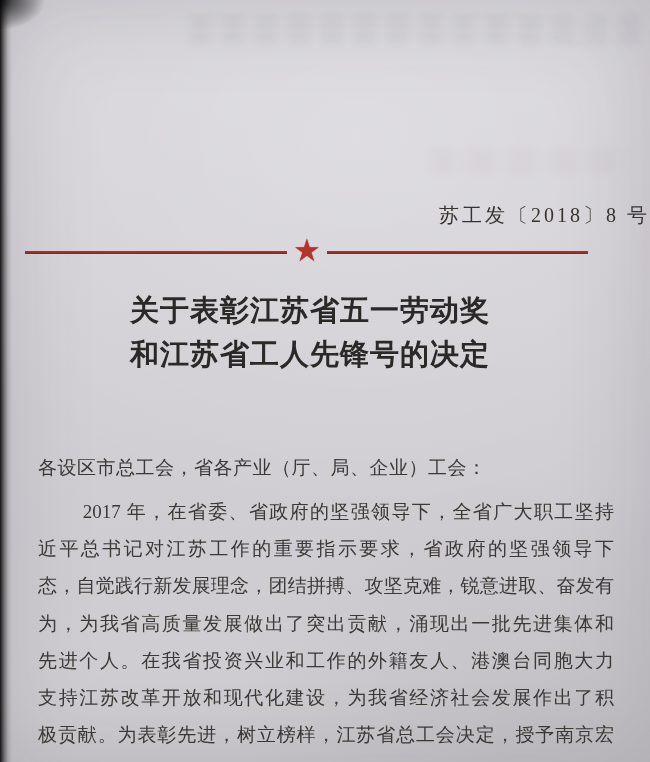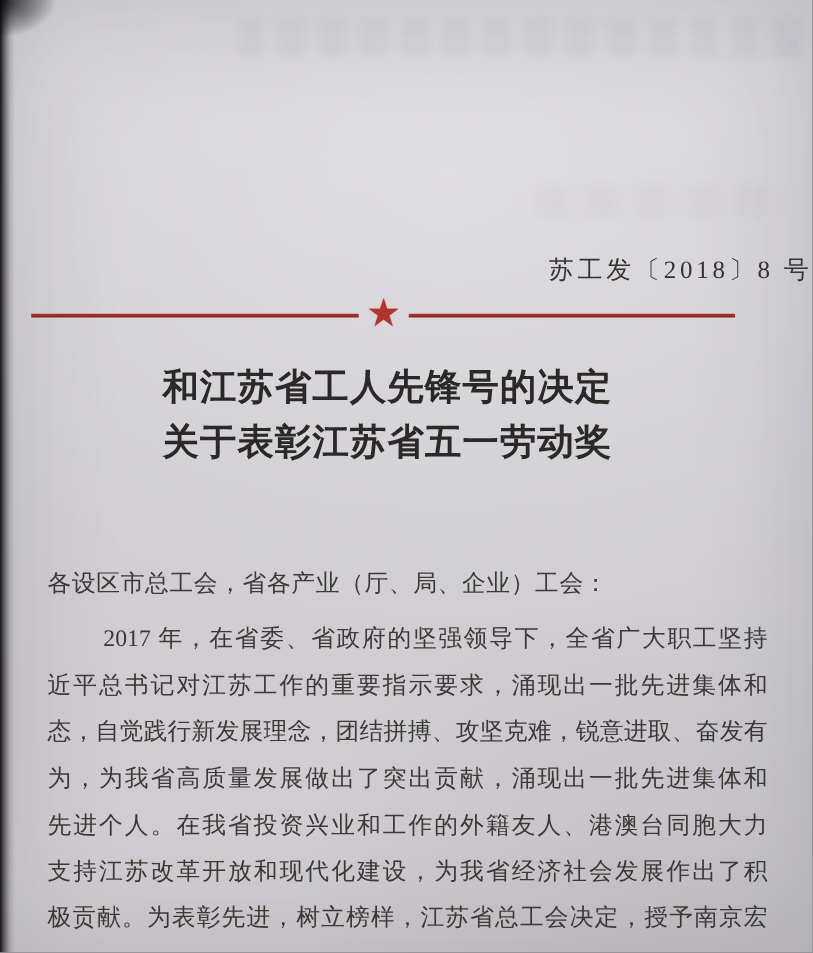--- a/index.html
+++ b/index.html
@@ -65,28 +65,28 @@
 
   <div class="doc-number">苏工发〔2018〕8 号</div>
 
   <div class="divider">
     <div class="seg l"></div>
     <div class="star">★</div>
     <div class="seg r"></div>
   </div>
 
   <div class="doc-title">
+    <div>关于表彰江苏省五一劳动奖</div>
     <div>和江苏省工人先锋号的决定</div>
-    <div>关于表彰江苏省五一劳动奖</div>
   </div>
 
   <div class="body-text">
     <div class="salutation">各设区市总工会，省各产业（厅、局、企业）工会：</div>
     <div class="pline first">2017 年，在省委、省政府的坚强领导下，全省广大职工坚持</div>
-    <div class="pline">近平总书记对江苏工作的重要指示要求，涌现出一批先进集体和</div>
+    <div class="pline">近平总书记对江苏工作的重要指示要求，省政府的坚强领导下</div>
     <div class="pline">态，自觉践行新发展理念，团结拼搏、攻坚克难，锐意进取、奋发有</div>
     <div class="pline">为，为我省高质量发展做出了突出贡献，涌现出一批先进集体和</div>
     <div class="pline">先进个人。在我省投资兴业和工作的外籍友人、港澳台同胞大力</div>
     <div class="pline">支持江苏改革开放和现代化建设，为我省经济社会发展作出了积</div>
     <div class="pline">极贡献。为表彰先进，树立榜样，江苏省总工会决定，授予南京宏</div>
   </div>
 
   <div class="vignette"></div>
   <div class="edge-left"></div>
   <div class="corner-tl"></div>

